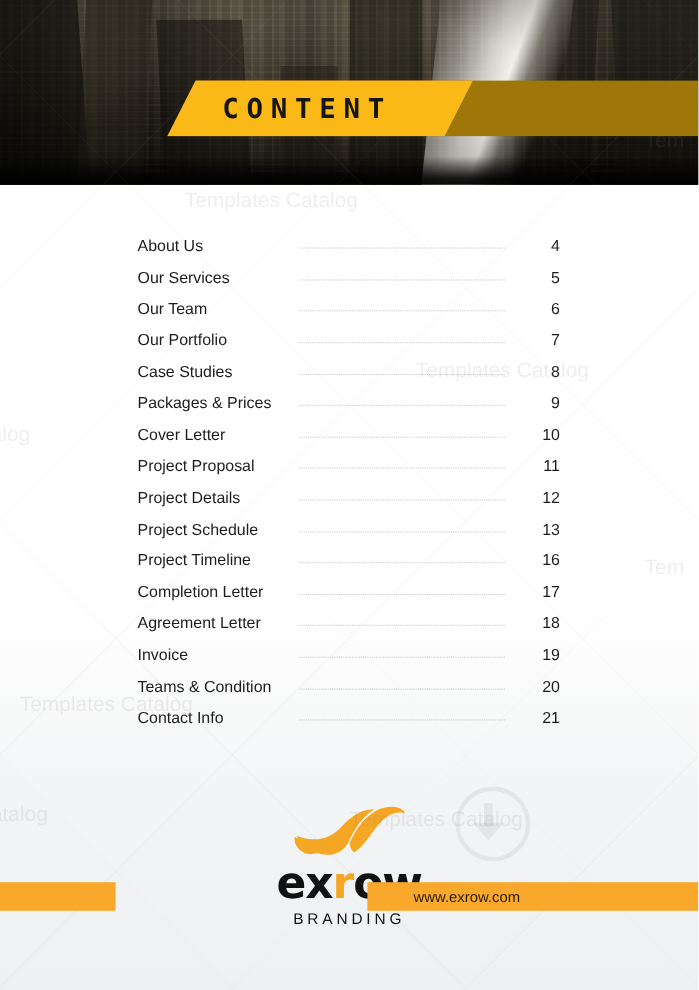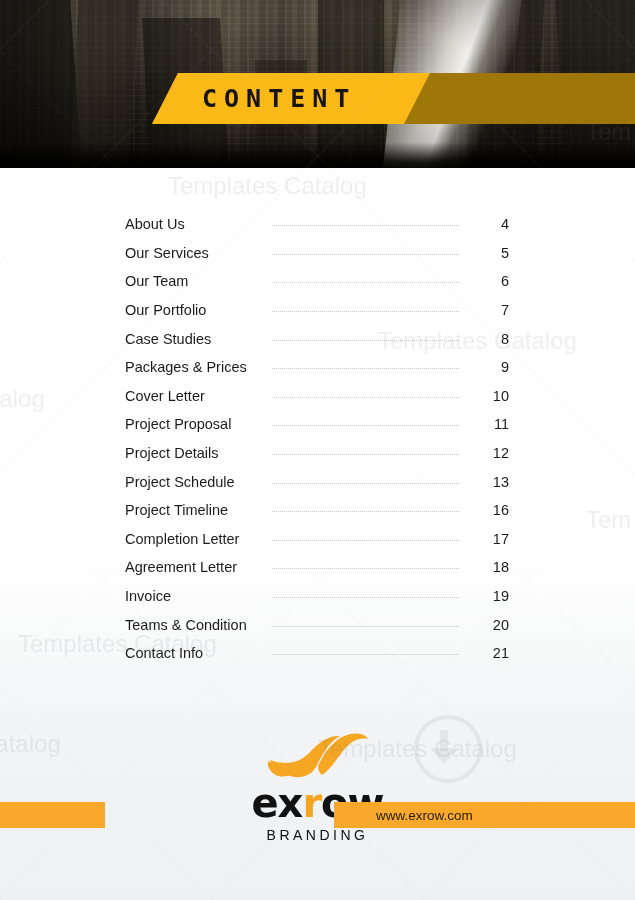--- a/index.html
+++ b/index.html
@@ -145,21 +145,21 @@
     font-size: 14.5px;
     color: #1c1c1c;
     text-align: right;
     width: 40px;
   }
 
   
   .wm {
     position: absolute;
     color: rgba(120,125,130,0.13);
-    font-size: 24px;
+    font-size: 19px;
     white-space: nowrap;
     pointer-events: none;
   }
   .wm-a { left: 168px; top: 172px; }
   .wm-b { left: 378px; top: 327px; }
   .wm-c { left: -38px; top: 385px; }
   .wm-d { left: 586px; top: 118px; }
   .wm-e { left: 586px; top: 506px; }
   .wm-f { left: 18px;  top: 630px; }
   .wm-g { left: -22px; top: 730px; }

